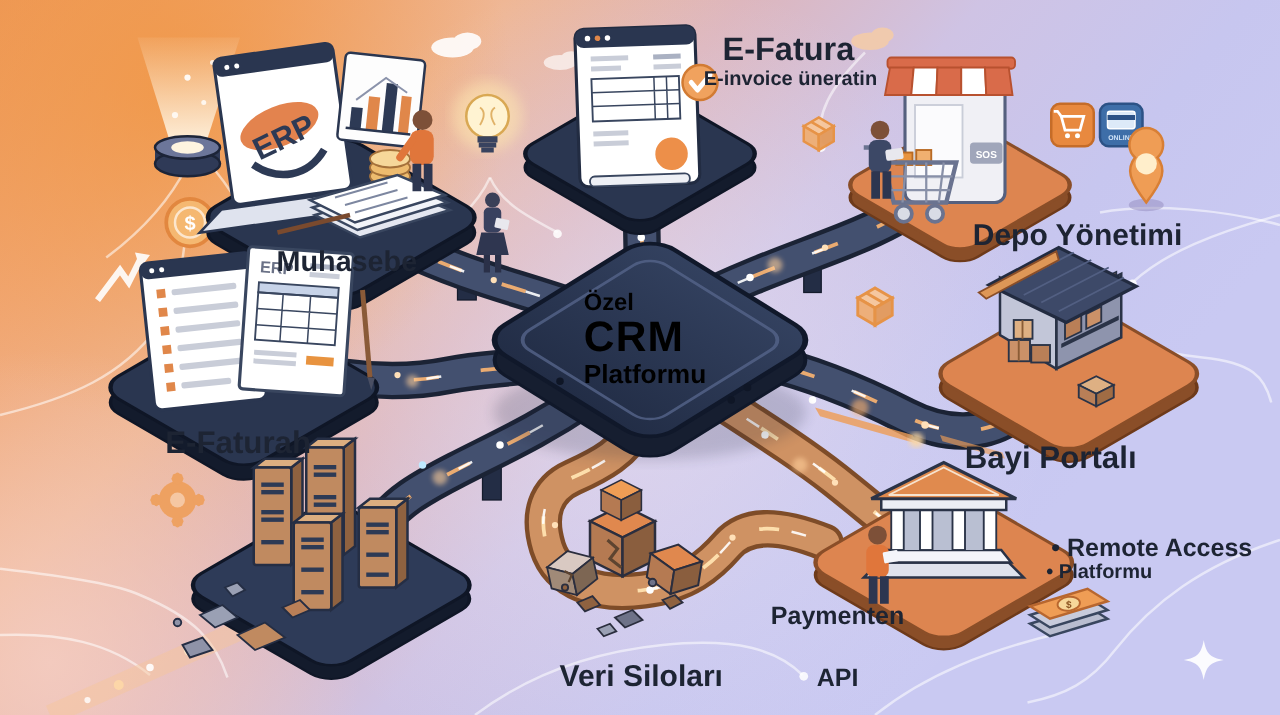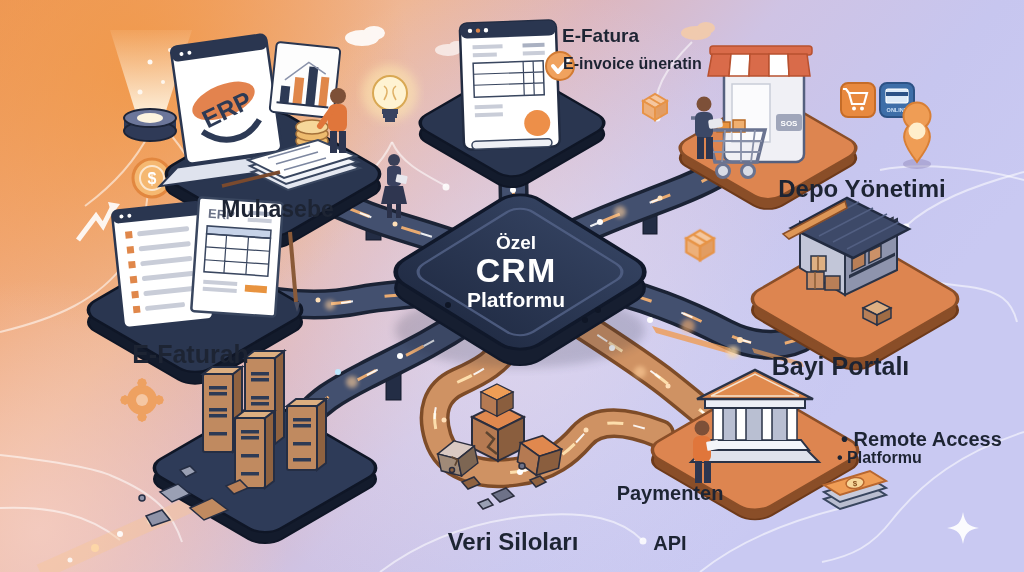--- a/index.html
+++ b/index.html
@@ -13,21 +13,21 @@
   .rc{fill:none;stroke:#1b2335;stroke-width:30;stroke-linecap:round}
   .rf{fill:none;stroke:#43506f;stroke-width:23;stroke-linecap:round}
   .rcO{fill:none;stroke:#7e4c28;stroke-width:30;stroke-linecap:round}
   .rfO{fill:none;stroke:#cf9263;stroke-width:23;stroke-linecap:round}
   .rs1{fill:none;stroke:#f3b071;stroke-width:3;stroke-dasharray:20 34;opacity:.95}
   .rs2{fill:none;stroke:#ffffff;stroke-width:2;stroke-dasharray:12 52;stroke-dashoffset:22;opacity:.9}
   .rs3{fill:none;stroke:#ffe3b0;stroke-width:3;stroke-dasharray:16 40;opacity:.95}
   .circ{fill:none;stroke:#ffffff;stroke-width:2;opacity:.55}
   
   #chip-label{position:absolute;left:516px;top:272px;transform:translate(-50%,-50%);
-      color:#ffffff;text-align:center;line-height:1.05;}
+      color:#000000;text-align:left;line-height:1.05;}
   #chip-label .l1{font-size:19px;font-weight:600;}
   #chip-label .l2{font-size:34px;font-weight:bold;letter-spacing:1px;}
   #chip-label .l3{font-size:21px;font-weight:bold;}
 </style>
 </head>
 <body>
 
 <div id="stage">
 <svg id="scene" width="1024" height="572" viewBox="0 0 1024 572">
   <defs>
@@ -627,21 +627,21 @@
 <div id="chip-label">
   <div class="l1">Özel</div>
   <div class="l2">CRM</div>
   <div class="l3">Platformu</div>
 </div>
 
 <div class="lbl ctr" style="left:190px;top:197px;width:175px;font-size:23px;">Muhasebe</div>
 
 <div class="lbl ctr" style="left:103px;top:340px;width:175px;font-size:25px;">E-Faturah</div>
 
-<div class="lbl" style="left:562px;top:25px;font-size:19px;">E-Fatura</div>
+<div class="lbl" style="left:578px;top:25px;font-size:26px;">E-Fatura</div>
 <div class="lbl" style="left:563px;top:55px;font-size:16px;font-weight:600;">E-invoice üneratin</div>
 
 
 <div class="lbl ctr" style="left:752px;top:176px;width:220px;font-size:24px;">Depo Yönetimi</div>
 
 <div class="lbl ctr" style="left:748px;top:352px;width:185px;font-size:25px;">Bayi Portalı</div>
 
 <div class="lbl" style="left:841px;top:428px;font-size:20px;font-weight:600;">• Remote Access</div>
 <div class="lbl" style="left:837px;top:449px;font-size:16px;font-weight:600;">• Platformu</div>
 

